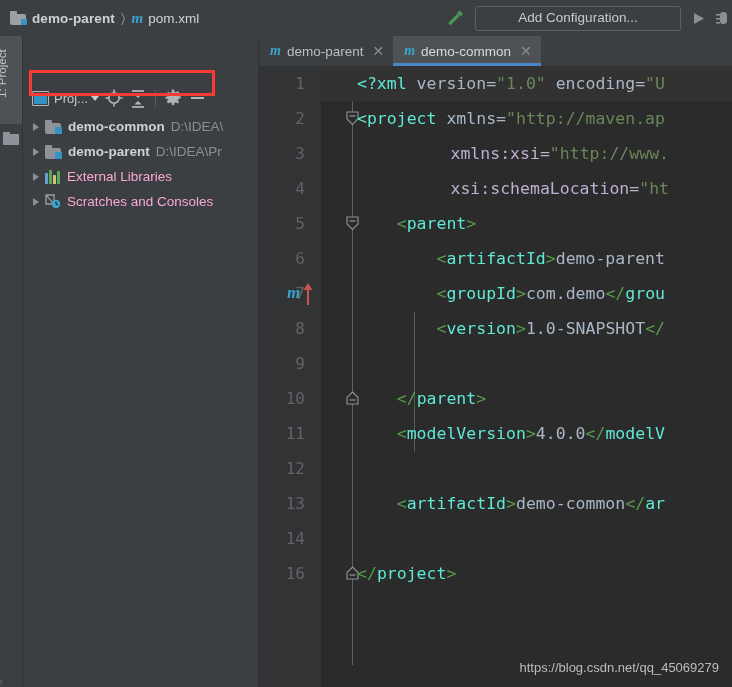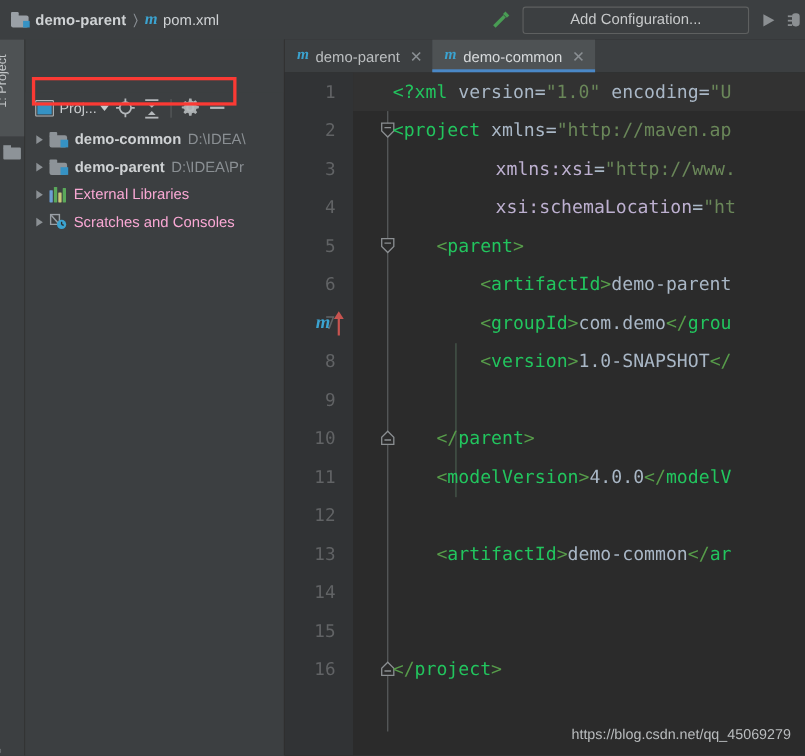--- a/index.html
+++ b/index.html
@@ -250,21 +250,21 @@
   }
   .lineno {
     position: absolute; left: 0; top: 0; width: 46px;
     text-align: right; color: #616365; font-size: 16px;
     font-family: "DejaVu Sans Mono", monospace;
   }
   .code-text {
     position: absolute; left: 98px; top: 0;
     color: #a9b7c6;
   }
-  .tag   { color: #22c55e; }
+  .tag   { color: #5eead4; }
   .brk   { color: #579c4a; }
   .attr  { color: #bdb0d0; margin-left: 14px; }
   .str   { color: #6a8759; }
   .val   { color: #a9b7c6; }
   .txt   { color: #a9b7c6; }
 
   
   .foldmark {
     position: absolute; width: 17px; height: 17px; left: 85px;
   }
@@ -480,21 +480,20 @@
           <div class="code-line"><span class="lineno">8</span><span class="code-text"><span class="val">        </span><span class="brk">&lt;</span><span class="tag">version</span><span class="brk">&gt;</span><span class="txt">1.0-SNAPSHOT</span><span class="brk">&lt;/</span></span></div>
           <div class="code-line"><span class="lineno">9</span></div>
           <div class="code-line"><span class="lineno">10</span><span class="foldmark" style="top: 9px;"><svg width="17" height="17" viewBox="0 0 17 17">
                 <path d="M8.5 2 L14 7.5 L14 14 L3 14 L3 7.5 Z" fill="#2b2b2b" stroke="#8b8f92" stroke-width="1.2"></path>
                 <line x1="5.5" y1="10" x2="11.5" y2="10" stroke="#8b8f92" stroke-width="1.3"></line>
               </svg></span><span class="code-text"><span class="val">    </span><span class="brk">&lt;/</span><span class="tag">parent</span><span class="brk">&gt;</span></span></div>
           <div class="code-line"><span class="lineno">11</span><span class="code-text"><span class="val">    </span><span class="brk">&lt;</span><span class="tag">modelVersion</span><span class="brk">&gt;</span><span class="txt">4.0.0</span><span class="brk">&lt;/</span><span class="tag">modelV</span></span></div>
           <div class="code-line"><span class="lineno">12</span><span class="code-text"></span></div>
           <div class="code-line"><span class="lineno">13</span><span class="code-text"><span class="val">    </span><span class="brk">&lt;</span><span class="tag">artifactId</span><span class="brk">&gt;</span><span class="txt">demo-common</span><span class="brk">&lt;/</span><span class="tag">ar</span></span></div>
           <div class="code-line"><span class="lineno">14</span><span class="code-text"></span></div>
-          <div class="code-line"><span class="lineno">15</span><span class="code-text"></span></div>
           <div class="code-line"><span class="lineno">16</span><span class="foldmark" style="top: 9px;"><svg width="17" height="17" viewBox="0 0 17 17">
                 <path d="M8.5 2 L14 7.5 L14 14 L3 14 L3 7.5 Z" fill="#2b2b2b" stroke="#8b8f92" stroke-width="1.2"></path>
                 <line x1="5.5" y1="10" x2="11.5" y2="10" stroke="#8b8f92" stroke-width="1.3"></line>
               </svg></span><span class="code-text"><span class="brk">&lt;/</span><span class="tag">project</span><span class="brk">&gt;</span></span></div>
         </div>
 
       <div class="mvn-gutter" style="top:216px;">
         <span class="m">m</span>
         <svg width="14" height="24" viewBox="0 0 14 24" style="position:absolute;left:16px;top:0;">
           <line x1="5" y1="23" x2="5" y2="6" stroke="#c75450" stroke-width="2"></line>

